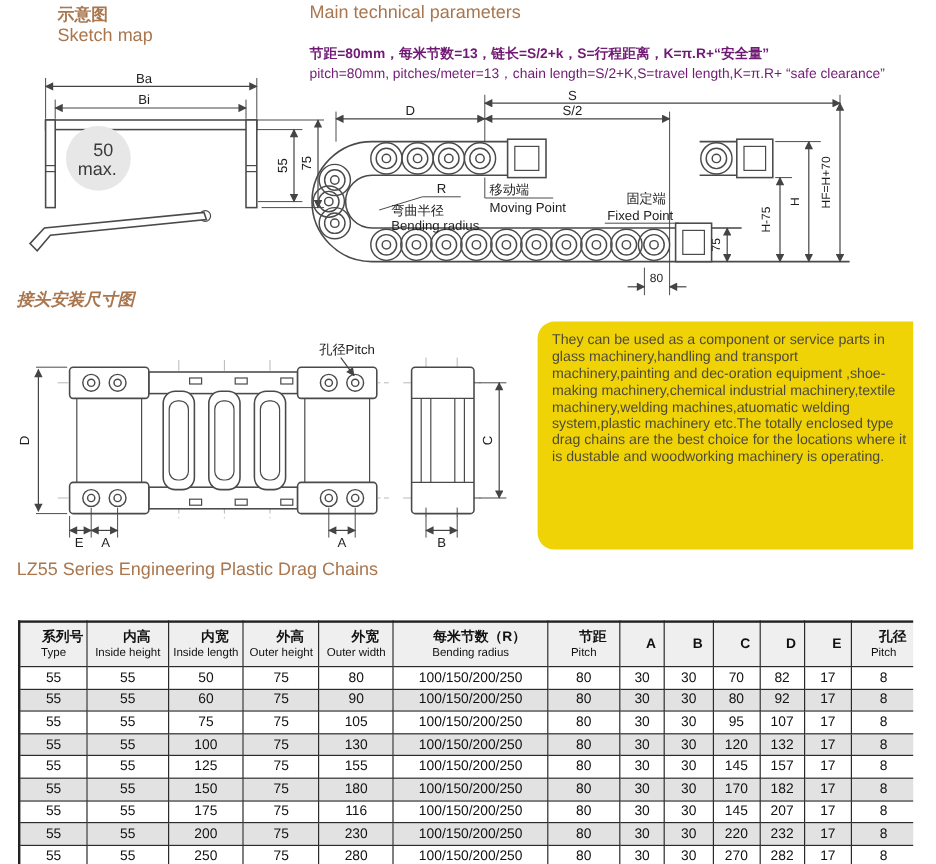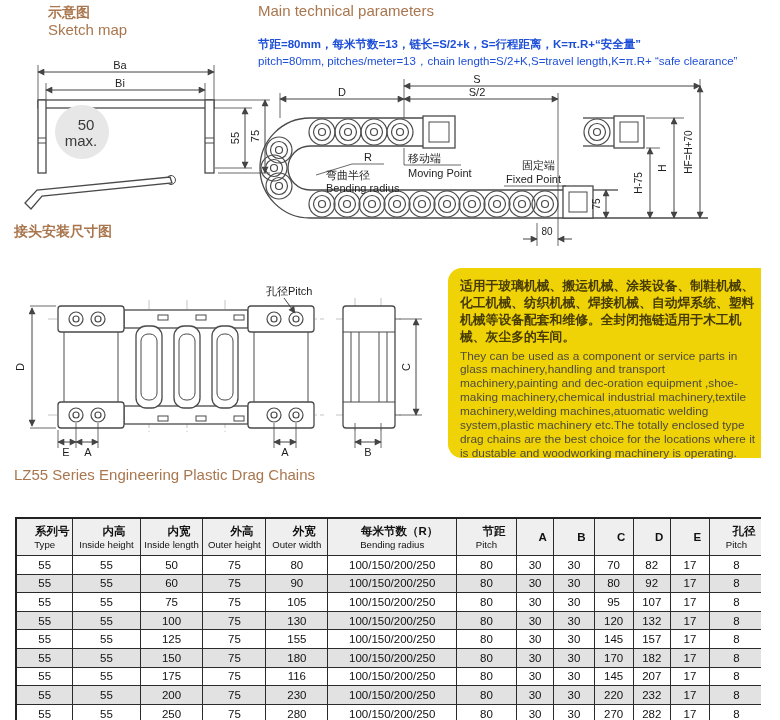--- a/index.html
+++ b/index.html
@@ -1,21 +1,21 @@
 <!DOCTYPE html>
 <html><head>
 <meta charset="utf-8">
 <style>
   html,body{margin:0;padding:0;background:#fff;}
   .page{position:relative;width:761px;height:720px;background:#fff;overflow:hidden;
         font-family:"Liberation Sans","DejaVu Sans",sans-serif;}
   .sec-title{position:absolute;color:#a9764e;line-height:1.22;}
   .sec-title .zh{font-size:14px;font-weight:bold;}
   .sec-title .en{font-size:15px;}
-  .param-lines{position:absolute;left:258px;top:37px;width:520px;color:#1d4ed8;}
+  .param-lines{position:absolute;left:258px;top:37px;width:520px;color:#701a75;}
   .param-lines .zh{font-size:11.5px;font-weight:bold;margin:0 0 2px 0;}
   .param-lines .en{font-size:11.5px;margin:0;}
   .notice{position:absolute;left:448px;top:268px;width:327px;height:190px;background:#efd306;
           border-radius:14px;padding:9px 12px;box-sizing:border-box;}
   .notice .zh{font-size:12.8px;font-weight:bold;color:#463a05;line-height:1.34;margin:0 0 4px 0;}
   .notice .en{font-size:11.8px;color:#4f4b3c;line-height:1.18;margin:0;}
   .data-table{position:absolute;left:15px;top:517px;width:750px;border-collapse:collapse;
               table-layout:fixed;border:2px solid #222;}
   .data-table th,.data-table td{border:1px solid #2b2b2b;text-align:center;padding:0;color:#111;overflow:hidden;}
   .data-table th{height:36px;background:#efefef;font-weight:normal;}
@@ -228,21 +228,21 @@
     <line class="ext" x1="390" y1="72" x2="404" y2="72"></line>
     <line class="dim" x1="394" y1="72" x2="394" y2="142"></line>
     <text class="ts" transform="rotate(-90 386 107)" x="386" y="107" text-anchor="middle">H-75</text>
     <line class="ext" x1="390" y1="42" x2="428" y2="42"></line>
     <line class="dim" x1="418" y1="42" x2="418" y2="142"></line>
     <text class="ts" transform="rotate(-90 410 92)" x="410" y="92" text-anchor="middle">H</text>
     <line class="dim" x1="444" y1="10" x2="444" y2="142"></line>
     <text class="ts" transform="rotate(-90 436 76)" x="436" y="76" text-anchor="middle">HF=H+70</text>
   </svg>
 
-  <div class="sec-title" style="left:14px;top:223px;">
+  <div class="sec-title" style="left:14px;top:241px;font-style:italic;">
     <div class="zh">接头安装尺寸图</div>
   </div>
 
   <svg style="left:8px;top:282px;" width="445" height="180" viewBox="0 0 445 180">
 
     <g>
       <line class="cl" x1="40" y1="37" x2="316" y2="37"></line>
       <line class="cl" x1="40" y1="133" x2="316" y2="133"></line>
       <line class="cl" x1="141" y1="18" x2="141" y2="150"></line>
       <line class="cl" x1="179" y1="18" x2="179" y2="150"></line>
@@ -340,21 +340,20 @@
     <line class="dim" x1="408" y1="37" x2="408" y2="133"></line>
     <text class="t" transform="rotate(-90 402 85)" x="402" y="85" text-anchor="middle">C</text>
 
     <line class="ext" x1="347" y1="141" x2="347" y2="166"></line>
     <line class="ext" x1="373" y1="141" x2="373" y2="166"></line>
     <line class="dim" x1="347" y1="160" x2="373" y2="160"></line>
     <text class="t" x="360" y="174" text-anchor="middle">B</text>
   </svg>
 
   <div class="notice">
-    <p class="zh">适用于玻璃机械、搬运机械、涂装设备、制鞋机械、化工机械、纺织机械、焊接机械、自动焊系统、塑料机械等设备配套和维修。全封闭拖链适用于木工机械、灰尘多的车间。</p>
     <p class="en">They can be used as a component or service parts in glass machinery,handling and transport machinery,painting and dec-oration equipment ,shoe-making machinery,chemical industrial machinery,textile machinery,welding machines,atuomatic welding system,plastic machinery etc.The totally enclosed type drag chains are the best choice for the locations where it is dustable and woodworking machinery is operating.</p>
   </div>
 
   <div class="sec-title" style="left:14px;top:466px;">
     <div class="en">LZ55 Series Engineering Plastic Drag Chains</div>
   </div>
 
   <table class="data-table">
     <colgroup>
         <col style="width: 7.6%;">

